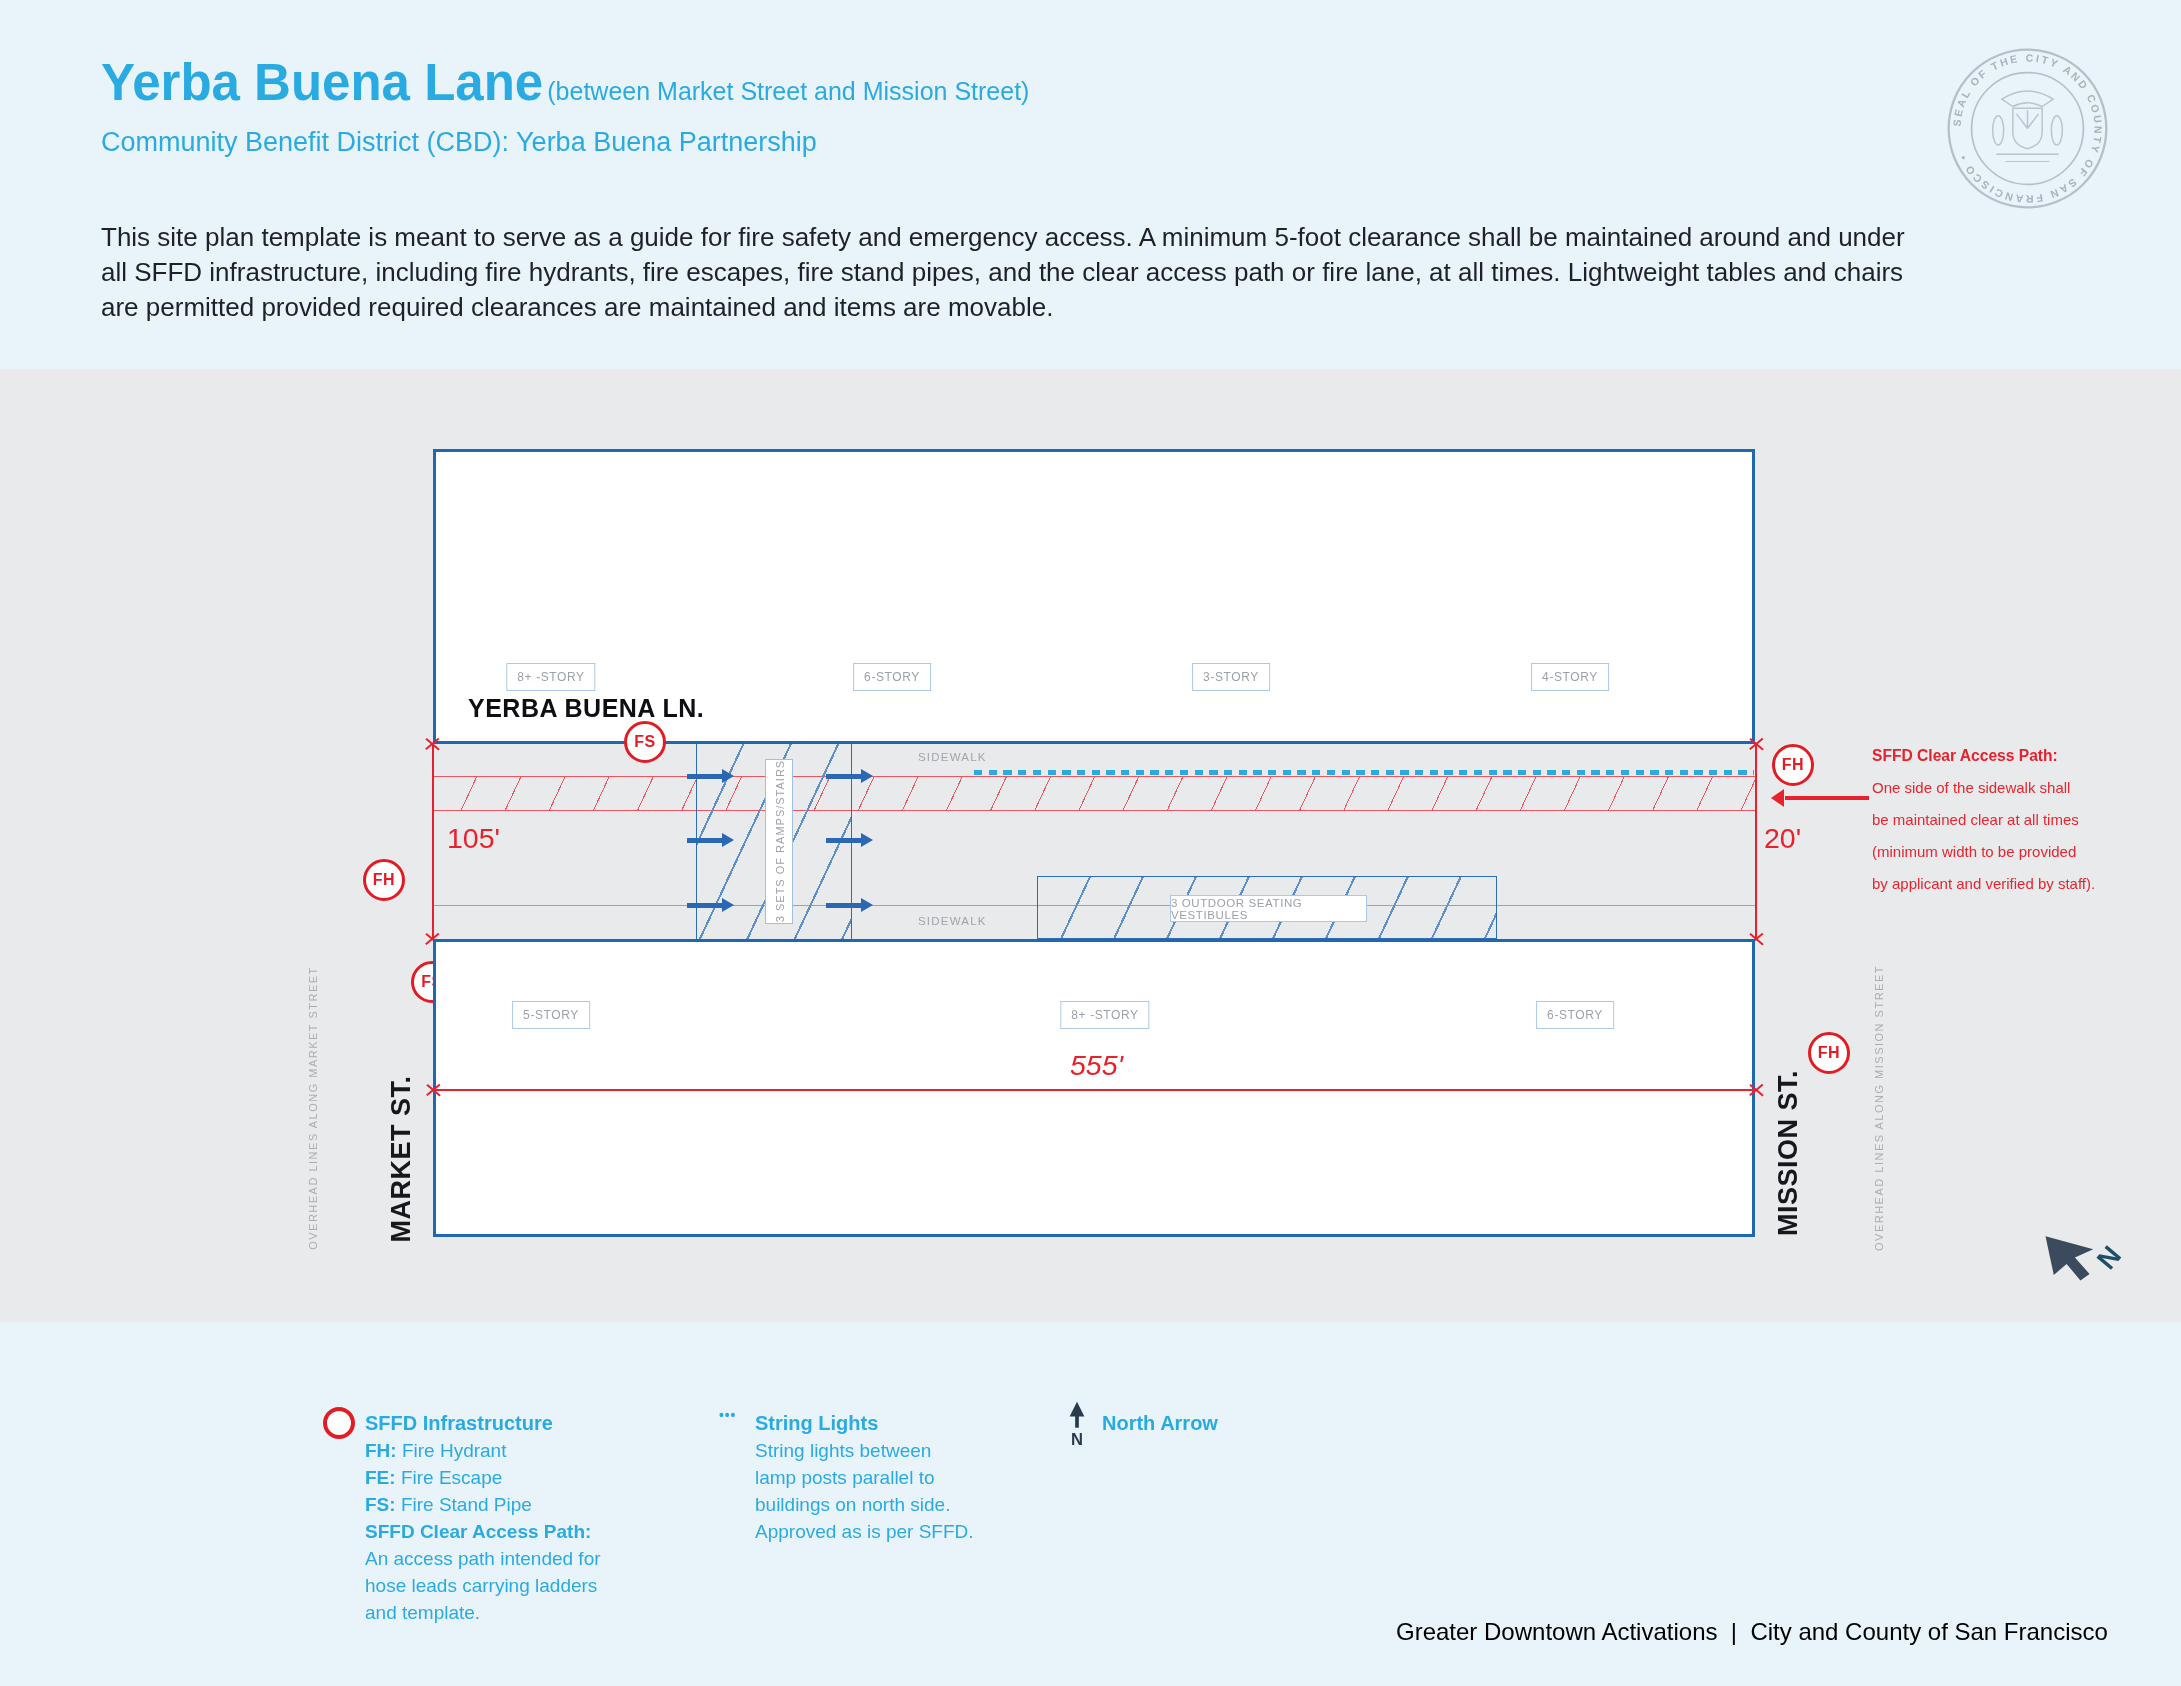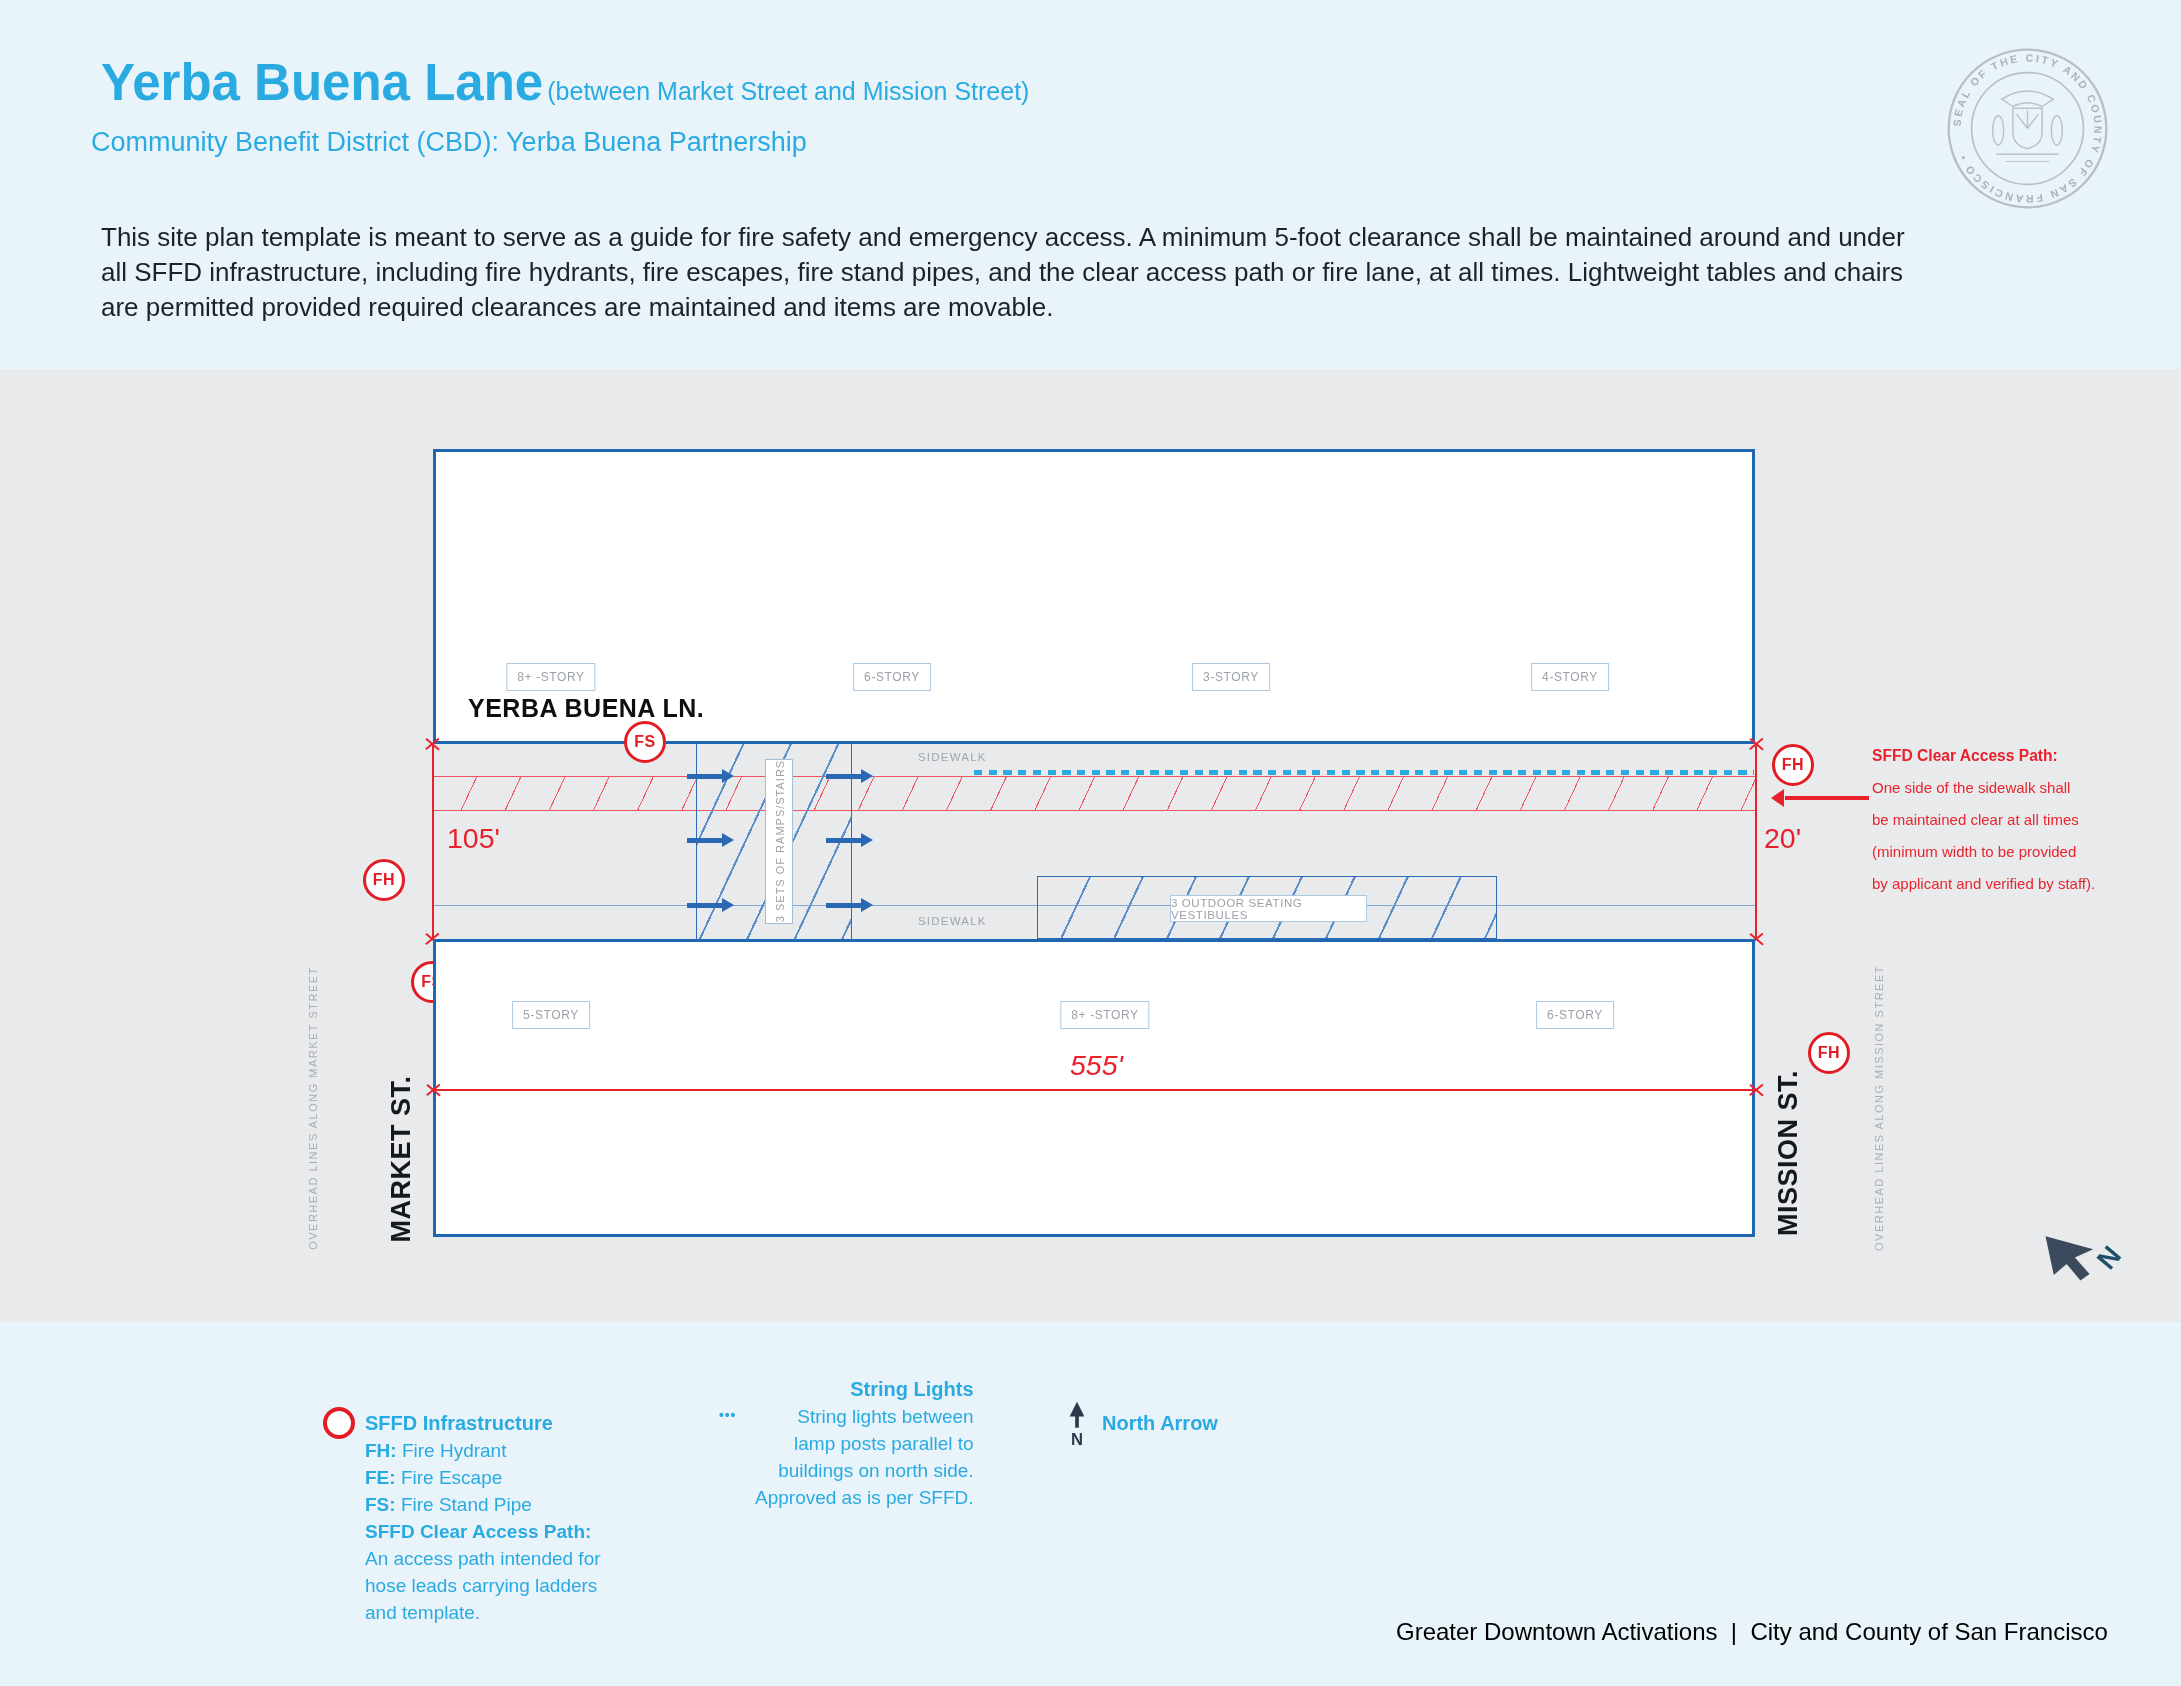--- a/index.html
+++ b/index.html
@@ -77,21 +77,21 @@
 <body>
 
 <div class="band" style="top:0;height:369px;background:#e9f3fa;"></div>
 <div class="band" style="top:369px;height:953px;background:#e8eaec;"></div>
 <div class="band" style="top:1322px;height:364px;background:#e9f3fa;"></div>
 
 <div class="abs" style="left:101px;top:57px;line-height:1;">
   <span class="title-big">Yerba Buena Lane</span>
   <span class="title-note" style="font-weight:normal;"> </span><span class="title-note" style="font-weight:normal;">(between Market Street and Mission Street)</span>
 </div>
-<div class="abs subtitle" style="left:91px;top:127px;">Community Benefit District (CBD): Yerba Buena Partnership</div>
+<div class="abs subtitle" style="left:101px;top:127px;">Community Benefit District (CBD): Yerba Buena Partnership</div>
 <div class="abs intro" style="left:101px;top:220px;width:1818px;">This site plan template is meant to serve as a guide for fire safety and emergency access. A minimum 5-foot clearance shall be maintained around and under all SFFD infrastructure, including fire hydrants, fire escapes, fire stand pipes, and the clear access path or fire lane, at all times. Lightweight tables and chairs are permitted provided required clearances are maintained and items are movable.</div>
 
 <svg class="abs" style="left:1945px;top:46px;" width="165" height="165" viewBox="0 0 180 180">
   <circle cx="90" cy="90" r="86" fill="none" stroke="#b7bec6" stroke-width="2.5"></circle>
   <circle cx="90" cy="90" r="61" fill="none" stroke="#b7bec6" stroke-width="1.8"></circle>
   <defs>
     <path id="sealarc" d="M 90,90 m -73,0 a 73,73 0 1,1 146,0 a 73,73 0 1,1 -146,0"></path>
   </defs>
   <text font-size="11.5" letter-spacing="2.6" fill="#aab1b8" font-weight="bold">
     <textPath href="#sealarc" startOffset="2">SEAL OF THE CITY AND COUNTY OF SAN FRANCISCO •</textPath>
@@ -198,21 +198,21 @@
     <span class="lg-b">FS:</span>
     <span>Fire Stand Pipe</span>
   </div>
   <div class="lg-line lg-b">SFFD Clear Access Path:</div>
   <div class="lg-line">An access path intended for</div>
   <div class="lg-line">hose leads carrying ladders</div>
   <div class="lg-line">and template.</div>
 </div>
 
 <div class="abs" style="left:719px;top:1408px;font-size:13.8px;font-weight:bold;color:#29abe2;letter-spacing:0.9px;">•••</div>
-<div class="abs" style="left:755px;top:1369px;text-align:right;">
+<div class="abs" style="left:755px;top:1403px;">
   <div class="lg-head">String Lights</div>
   <div class="lg-line">String lights between</div>
   <div class="lg-line">lamp posts parallel to</div>
   <div class="lg-line">buildings on north side.</div>
   <div class="lg-line">Approved as is per SFFD.</div>
 </div>
 
 <svg class="abs" style="left:1065px;top:1400px;" width="24" height="48" viewBox="0 0 26 52">
   <polygon points="13,2 5,18 21,18" fill="#2b3a4d"></polygon>
   <rect x="11" y="14" width="4" height="16" fill="#2b3a4d"></rect>

